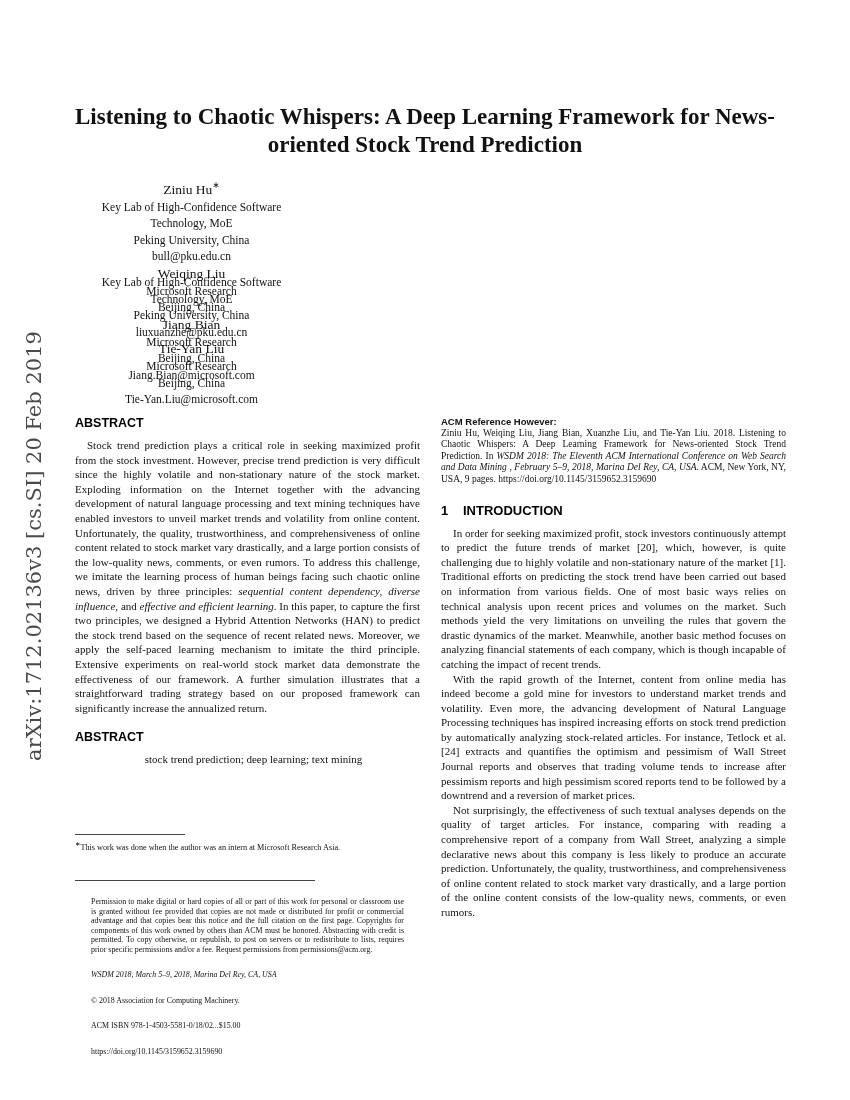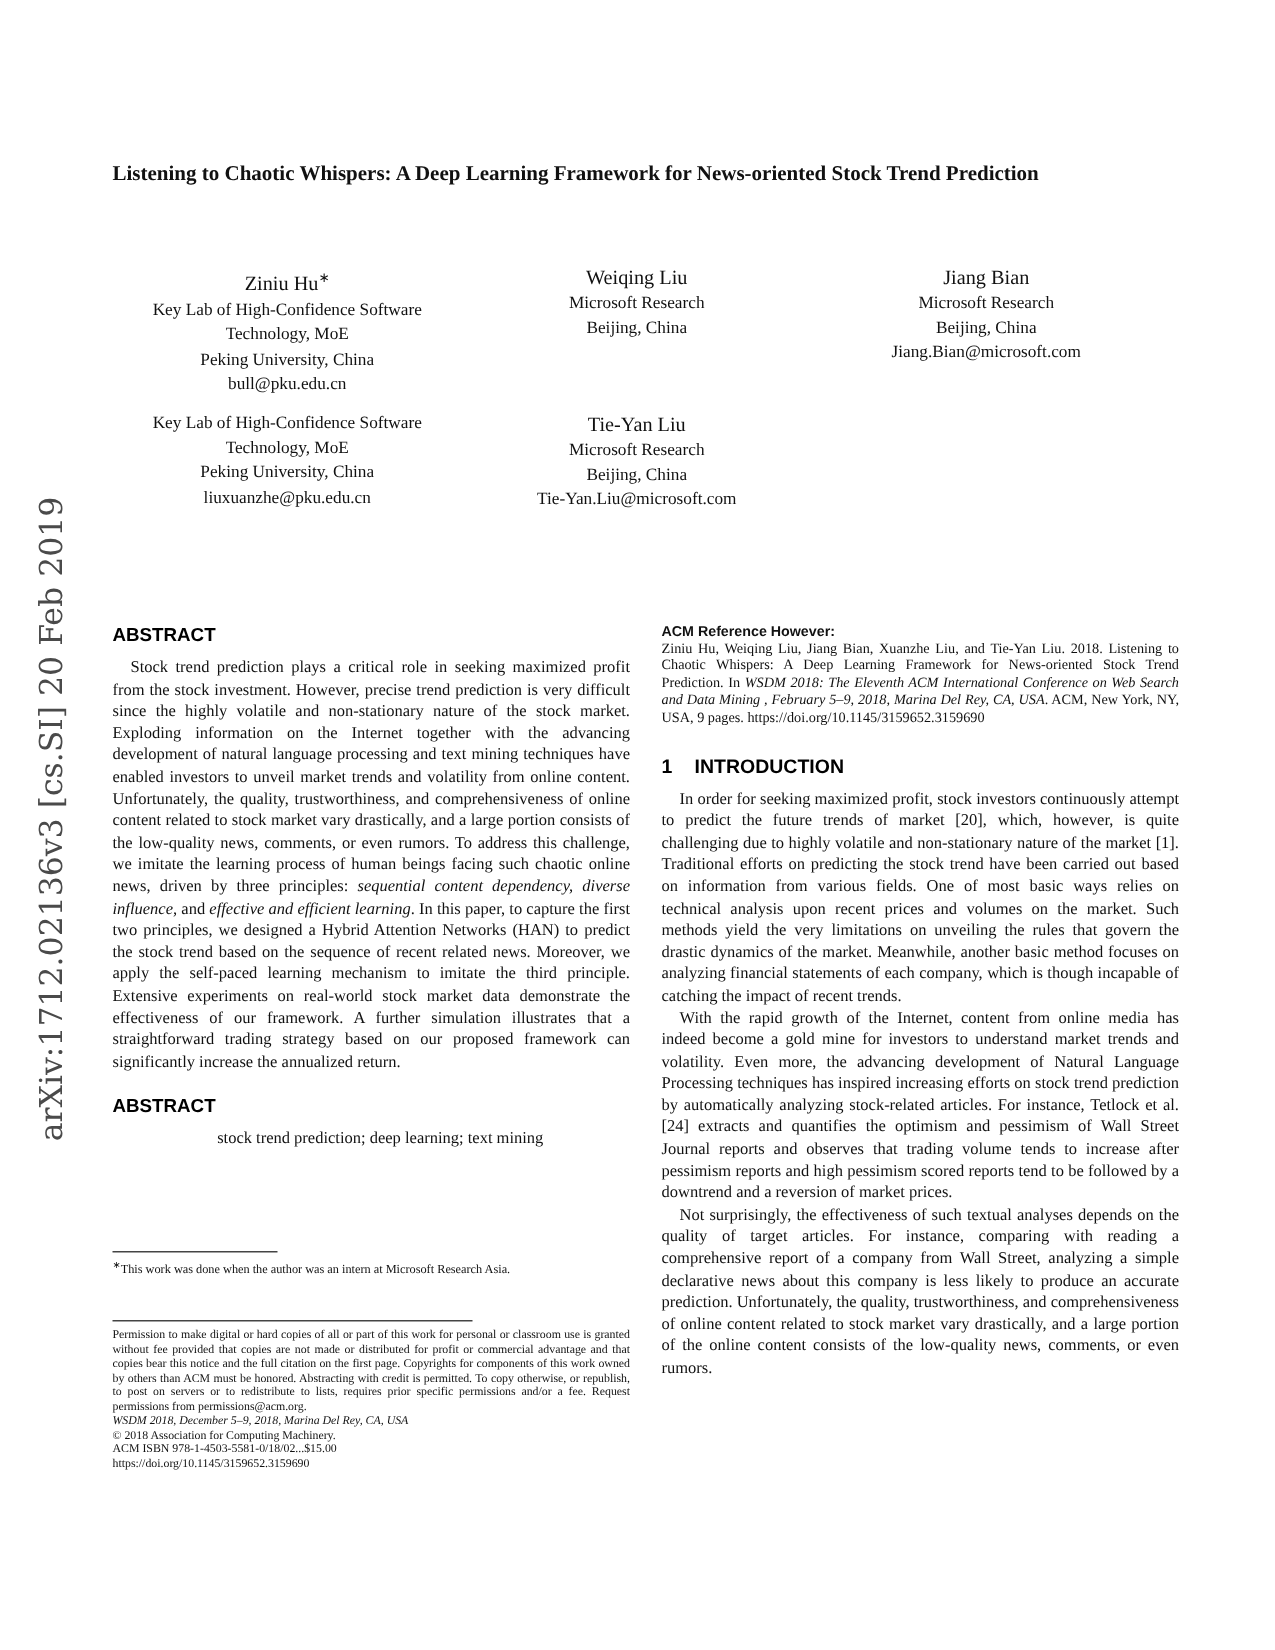--- a/index.html
+++ b/index.html
@@ -24,25 +24,25 @@
     font-size:21px;
     color:#4a4a4a;
     white-space:nowrap;
     width:520px;
     text-align:center;
   }
 
   
   #title{
     position:absolute;left:75px;top:103px;width:700px;
-    font-weight:bold;font-size:14px;line-height:28px;
+    text-align:center;font-weight:bold;font-size:23px;line-height:28px;
   }
 
   
-  .author-row{position:absolute;left:75px;width:700px;display:flex;justify-content:flex-start;}
+  .author-row{position:absolute;left:75px;width:700px;display:flex;justify-content:center;flex-direction:column;}
   #author-row-1{top:176px;}
   #author-row-2{top:274px;}
   .author{width:233px;text-align:center;}
   .author-name{font-size:13.5px;line-height:18px;}
   .author-name sup{font-size:9px;}
   .affil-line{font-size:11.5px;line-height:16.5px;}
   .affil-line:empty{display:none;}
   .author-email{font-size:11.5px;line-height:16.5px;}
 
   
@@ -69,21 +69,21 @@
   #intro-head{margin-top:17px;margin-bottom:8px;font-size:13px;}
 
   
   #footnote{position:absolute;left:75px;top:834px;width:345px;font-size:8.2px;line-height:10px;text-align:left;}
   #footnote-rule{width:110px;border:none;border-top:0.8px solid #444;margin:0 0 4px 0;}
   #footnote sup{font-size:6.5px;}
 
   
   #permission{position:absolute;left:75px;top:880px;width:345px;font-size:7.9px;line-height:9.5px;text-align:justify;}
   #permission-rule{width:240px;border:none;border-top:0.8px solid #444;margin:0 0 4px 0;}
-  #permission p{margin:0;}
+  #permission p{margin:16px;}
   .perm-line{text-align:left;}
   a.plain{color:#111;text-decoration:none;}
 </style>
 </head>
 <body>
 
 <div id="page">
 
   <div id="arxiv">arXiv:1712.02136v3  [cs.SI]  20 Feb 2019</div>
 
@@ -149,19 +149,19 @@
   </div>
 
   <div id="footnote">
     <hr id="footnote-rule">
     <sup>∗</sup><span>This work was done when the author was an intern at Microsoft Research Asia.</span>
   </div>
 
   <div id="permission">
     <hr id="permission-rule">
     <p>Permission to make digital or hard copies of all or part of this work for personal or classroom use is granted without fee provided that copies are not made or distributed for profit or commercial advantage and that copies bear this notice and the full citation on the first page. Copyrights for components of this work owned by others than ACM must be honored. Abstracting with credit is permitted. To copy otherwise, or republish, to post on servers or to redistribute to lists, requires prior specific permissions and/or a fee. Request permissions from permissions@acm.org.</p>
-    <p class="it perm-line">WSDM 2018, December 5–9, 2018, Marina Del Rey, CA, USA</p>
+    <p class="it perm-line">WSDM 2018, March 5–9, 2018, Marina Del Rey, CA, USA</p>
     <p class="perm-line">© 2018 Association for Computing Machinery.</p>
     <p class="perm-line">ACM ISBN 978-1-4503-5581-0/18/02...$15.00</p>
     <p class="perm-line"><a class="plain">https://doi.org/10.1145/3159652.3159690</a></p>
   </div>
 
 </div>
 
 </body></html>

